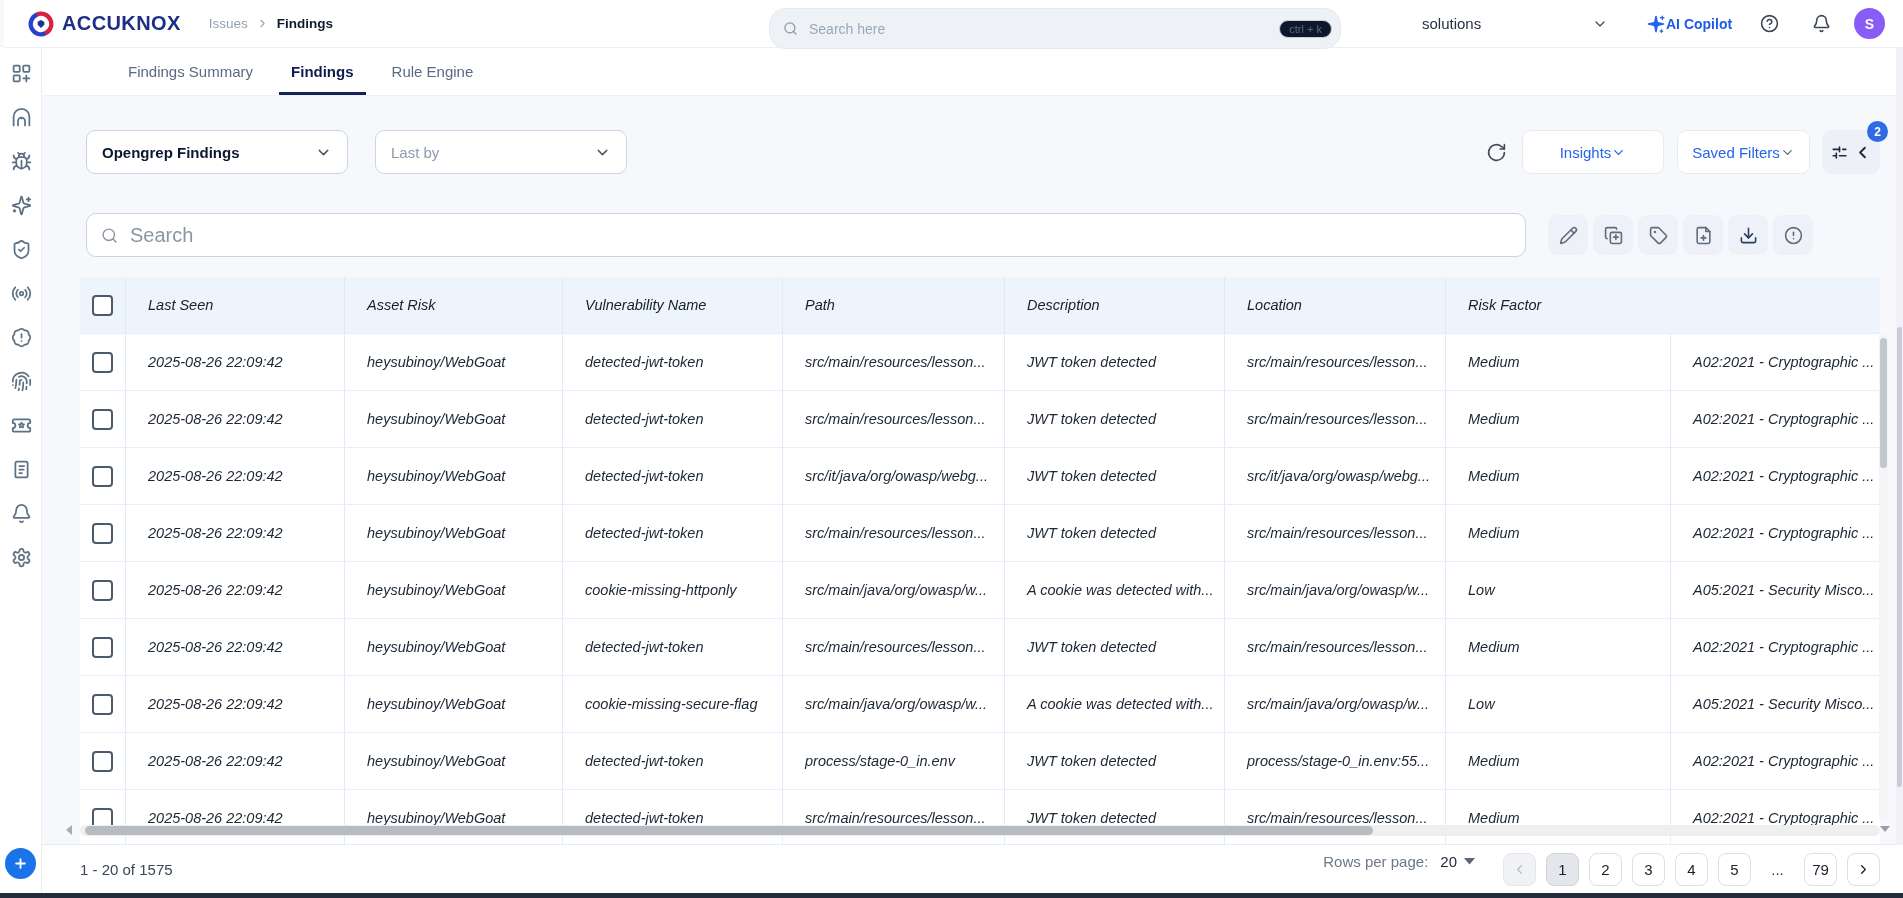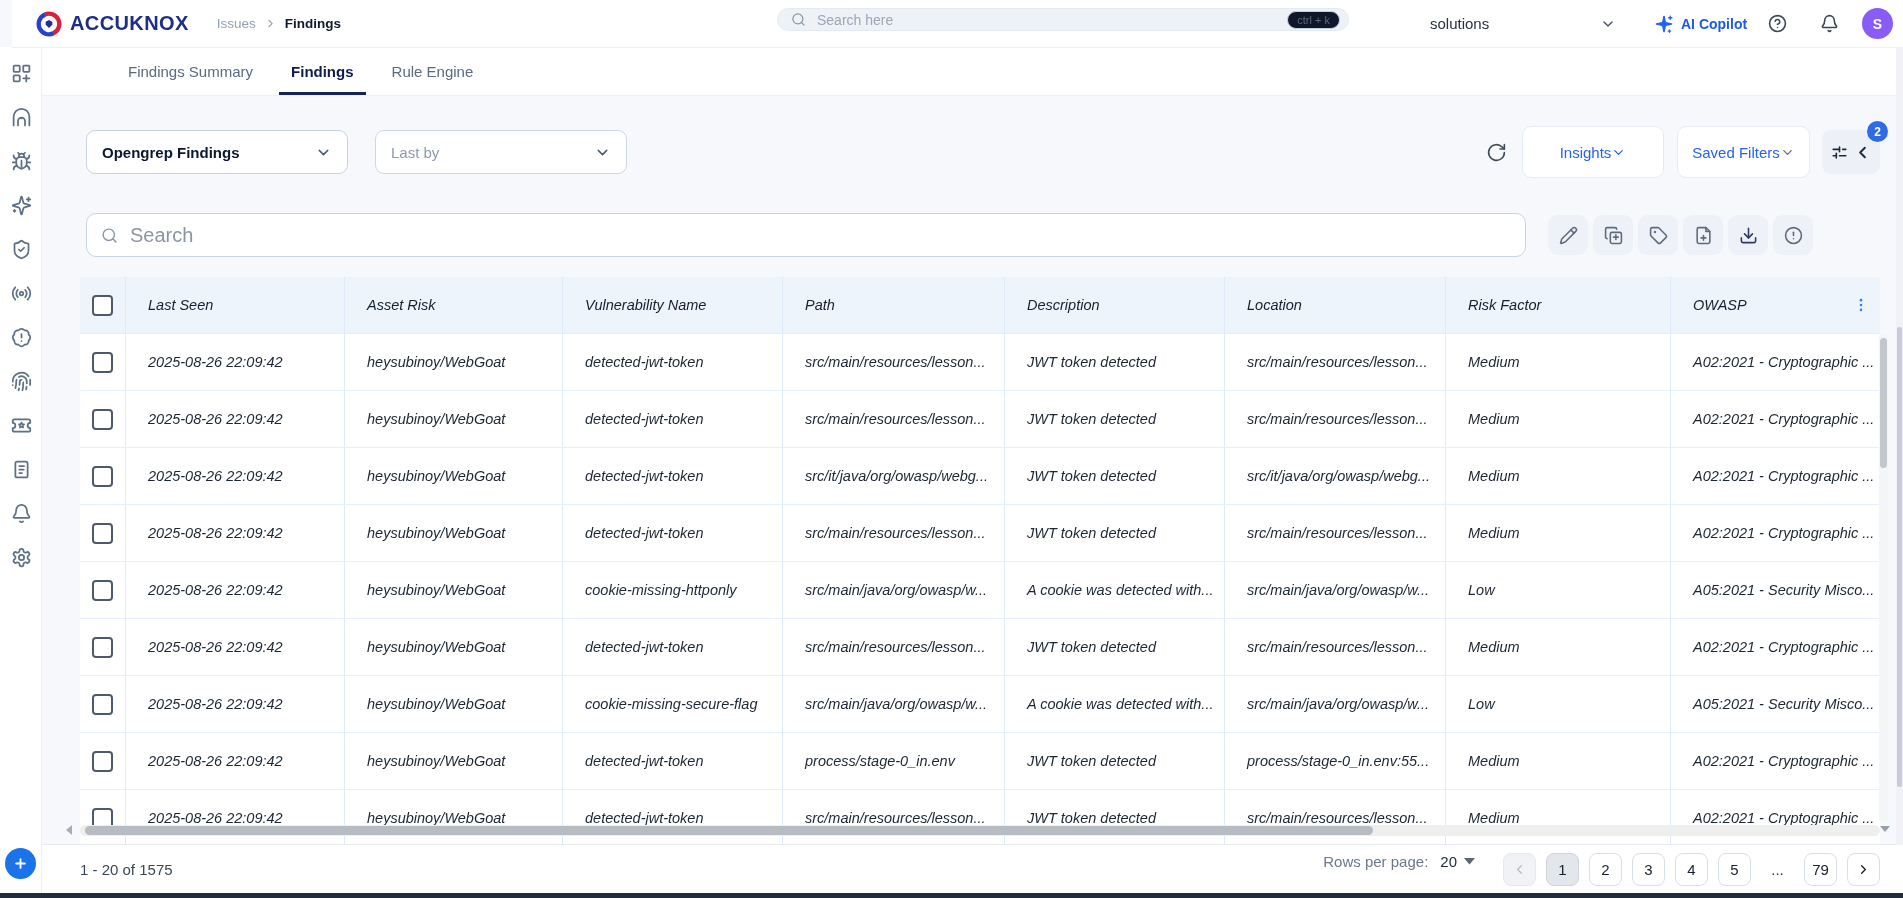--- a/index.html
+++ b/index.html
@@ -6,39 +6,39 @@
   body{
     width:1903px;height:898px;position:relative;overflow:hidden;
     font-family:"Liberation Sans",sans-serif;background:#f6f8fc;
     -webkit-font-smoothing:antialiased;
   }
   button{font-family:"Liberation Sans",sans-serif;border:none;background:none;padding:0;cursor:pointer;}
   input{font-family:"Liberation Sans",sans-serif;border:none;outline:none;background:transparent;}
   svg{display:block;}
 
   
-  .topbar{position:absolute;top:0;left:12px;right:0;height:47px;background:#fff;
+  .topbar{position:absolute;top:0;left:4px;right:0;height:47px;background:#fff;
     border-bottom:1px solid #eceff4;display:flex;align-items:center;z-index:30;}
   .logo{display:flex;align-items:center;gap:8px;margin-left:24px;cursor:pointer;}
   .logo-text{font-size:20px;font-weight:800;color:#1d2e86;letter-spacing:.4px;}
   .breadcrumb{display:flex;align-items:center;gap:8px;margin-left:28px;font-size:13.5px;}
   .bc-parent{color:#93a1b4;cursor:pointer;}
   .bc-sep{color:#9aa7b8;}
   .bc-current{color:#0f1b2d;font-weight:700;}
-  .topsearch{position:absolute;left:765px;top:8px;width:572px;height:23px;background:#eef2f7;
+  .topsearch{position:absolute;left:765px;top:8px;width:572px;height:41px;background:#eef2f7;
     border:1px solid #e4eaf2;border-radius:17px;display:flex;align-items:center;padding:0 8px 0 13px;box-sizing:border-box;}
   .topsearch svg{width:15px;height:15px;color:#8a97a8;}
   .topsearch input{flex:1;margin-left:9px;font-size:14px;color:#31404f;}
   .topsearch input::placeholder{color:#9aa7b8;}
   .kbd{background:#0f172a;border:1px solid #c6d0dd;border-radius:10px;font-size:11px;color:#5b6878;padding:2px 9px;white-space:nowrap;}
   .org{position:absolute;left:1418px;top:0;height:47px;width:186px;display:flex;align-items:center;
     justify-content:space-between;cursor:pointer;}
   .org-name{font-size:15px;color:#27313f;font-weight:500;}
   .org svg{width:16px;height:16px;color:#45505e;}
-  .ai{position:absolute;left:1642px;top:0;height:47px;display:flex;align-items:center;gap:7px;cursor:pointer;}
+  .ai{position:absolute;left:1642px;top:0;height:47px;display:flex;align-items:center;gap:0;cursor:pointer;}
   .ai svg{width:20px;height:20px;color:#2563eb;}
   .ai-label{font-size:14px;font-weight:600;color:#1d5ae8;}
   .top-icon{position:absolute;top:0;height:47px;display:flex;align-items:center;cursor:pointer;color:#3c4654;}
   .top-icon svg{width:19px;height:19px;}
   .avatar{position:absolute;left:1850px;top:8px;width:31px;height:31px;border-radius:50%;
     display:flex;align-items:center;justify-content:center;color:#fff;font-size:14px;font-weight:700;cursor:pointer;}
 
   
   .sidebar{position:absolute;top:47px;left:0;bottom:5px;width:42px;background:#fff;
     border-right:1px solid #eceff4;z-index:20;padding-top:4px;box-sizing:border-box;}
@@ -58,21 +58,21 @@
   
   .filter-row{position:absolute;top:130px;left:86px;width:1794px;height:44px;display:flex;align-items:center;}
   .select-btn{height:44px;box-sizing:border-box;border:1px solid #c9d4e3;border-radius:9px;background:#fff;
     display:flex;align-items:center;justify-content:space-between;padding:18px 15px;font-size:15px;}
   .select-btn svg{width:17px;height:17px;color:#4b5868;}
   .sel-findings{width:262px;font-weight:700;color:#0c1830;}
   .sel-groupby{width:252px;margin-left:27px;color:#8e9aab;border-color:#ccd6e4;}
   .icon-btn-plain{display:flex;align-items:center;justify-content:center;color:#3f4a58;}
   .refresh-btn{margin-left:auto;width:24px;height:24px;}
   .refresh-btn svg{width:21px;height:21px;}
-  .pill-btn{height:52px;box-sizing:border-box;background:#fff;border:1px solid #e6ebf3;border-radius:9px;
+  .pill-btn{height:44px;box-sizing:border-box;background:#fff;border:1px solid #e6ebf3;border-radius:9px;
     display:flex;align-items:center;justify-content:center;font-size:15px;color:#2563eb;}
   .pill-btn svg{width:15px;height:15px;color:#2563eb;}
   .pill-insights{width:142px;margin-left:14px;}
   .pill-saved{width:133px;margin-left:13px;}
   .pill-saved svg{color:#5b6b82;}
   .filter-toggle{position:relative;width:58px;height:44px;margin-left:12px;background:#edf1f7;border-radius:9px;
     display:flex;align-items:center;justify-content:center;gap:4px;color:#1e293b;}
   .filter-toggle svg{width:19px;height:19px;}
   .filter-badge{position:absolute;top:-9px;right:-8px;width:21px;height:21px;border-radius:50%;
     color:#fff;font-size:12px;font-weight:700;display:flex;align-items:center;justify-content:center;}
@@ -415,30 +415,20 @@
     <div class="th th-check">
         <span class="checkbox"></span>
       </div>
     <div class="th">Last Seen</div>
     <div class="th">Asset Risk</div>
     <div class="th">Vulnerability Name</div>
     <div class="th">Path</div>
     <div class="th">Description</div>
     <div class="th">Location</div>
     <div class="th">Risk Factor</div>
-    <div class="th th-owasp">
-      <span>OWASP</span>
-      <span class="menu-dots">
-        <svg viewBox="0 0 24 24" fill="currentColor">
-            <circle cx="12" cy="5.5" r="1.7"></circle>
-            <circle cx="12" cy="12" r="1.7"></circle>
-            <circle cx="12" cy="18.5" r="1.7"></circle>
-          </svg>
-      </span>
-    </div>
   </div>
   <div>
       <div class="trow">
         <div class="td td-check">
           <span class="checkbox"></span>
         </div>
         <div class="td">2025-08-26 22:09:42</div>
         <div class="td">heysubinoy/WebGoat</div>
         <div class="td">detected-jwt-token</div>
         <div class="td">src/main/resources/lesson...</div>

